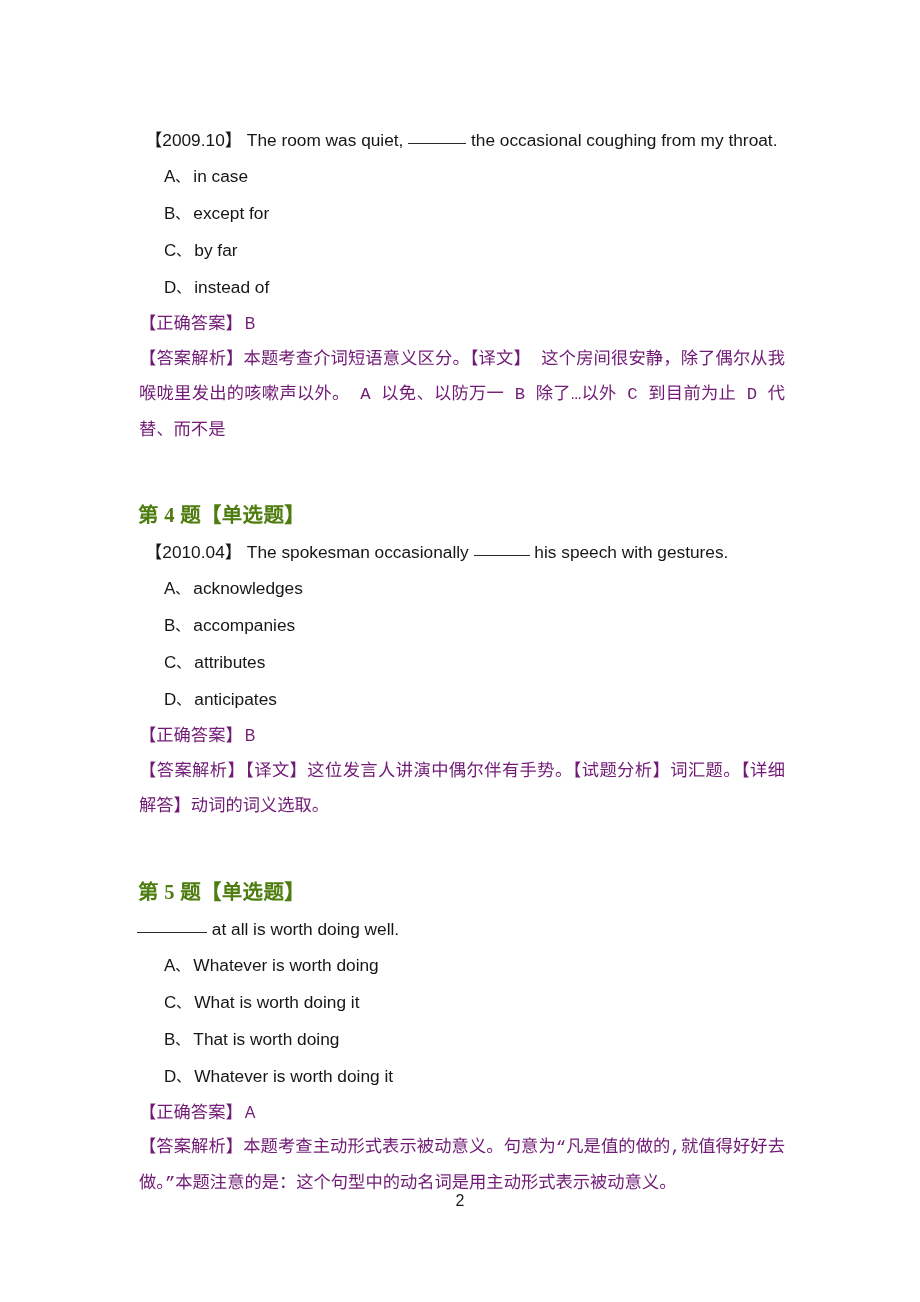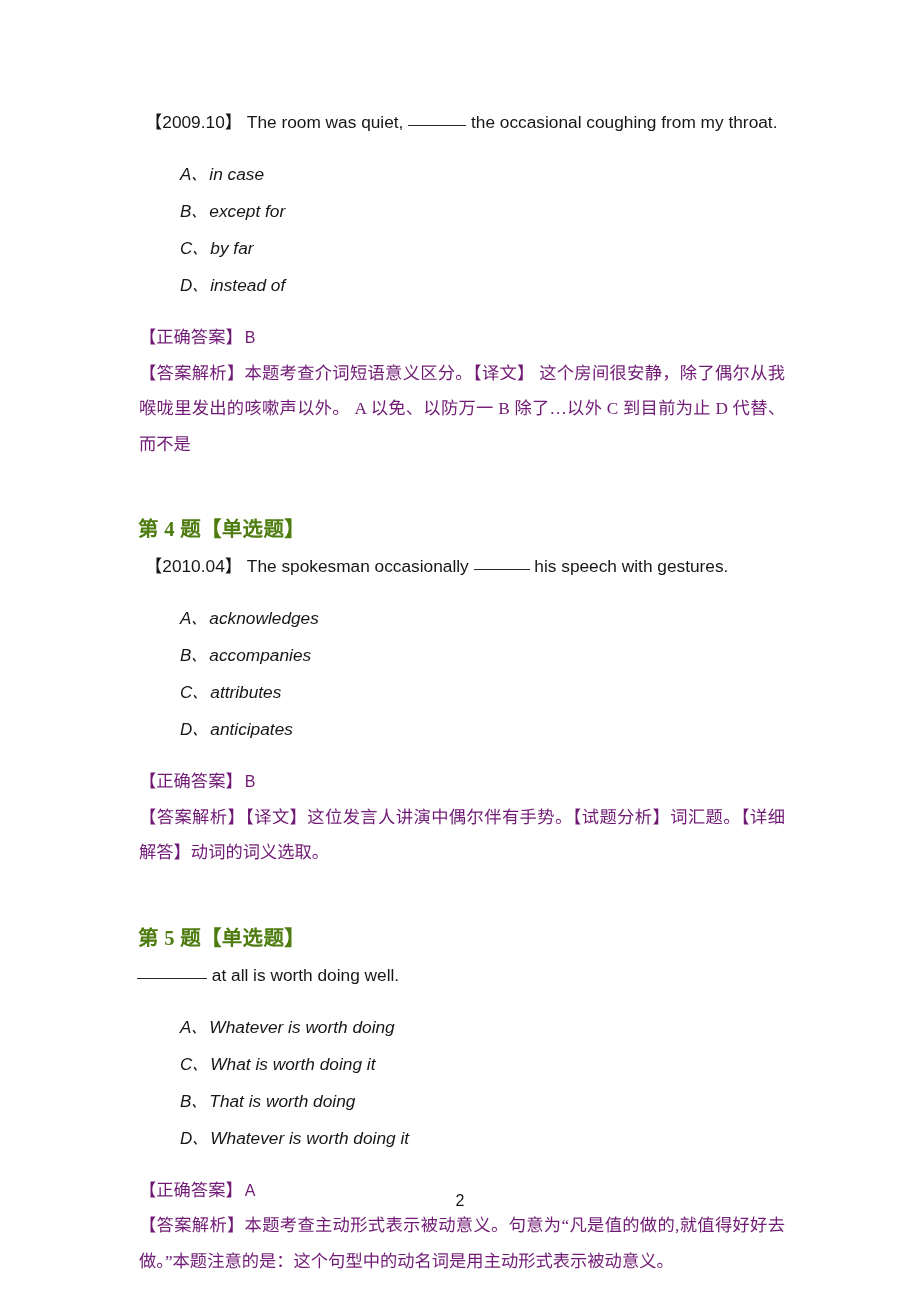--- a/index.html
+++ b/index.html
@@ -19,21 +19,21 @@
   .page {
     position: relative;
     width: 920px;
     height: 1302px;
     box-sizing: border-box;
     padding: 0;
   }
   .content {
     position: absolute;
     left: 137px;
-    top: 104px;
+    top: 122px;
     width: 648px;
   }
 
   
   .question-block {
     margin-bottom: 0;
   }
 
   .q-heading {
     font-family: "Liberation Serif", "DejaVu Serif", serif;
@@ -61,23 +61,22 @@
     display: inline-block;
     border-bottom: 1.4px solid #2a2a2a;
     vertical-align: 2px;
   }
   .blank.w1 { width: 58px; }
   .blank.w2 { width: 56px; }
   .blank.w3 { width: 70px; }
 
   .q-options {
     list-style: none;
-    margin: 16px;
+    margin: 0;
     padding: 0;
-    font-style: italic;
   }
   .q-option {
     font-size: 17.3px;
     line-height: 36px;
     color: #161616;
     padding-left: 27px;
     white-space: nowrap;
   }
   .opt-letter {
     font-size: 17px;
@@ -102,21 +101,21 @@
   }
   .answer-line {
     font-family: "Liberation Serif", "DejaVu Serif", serif;
   }
   .answer-line .ans-letter {
     font-family: "Liberation Sans", "DejaVu Sans", sans-serif;
     font-size: 16px;
     padding-left: 2px;
   }
   .analysis {
-    font-family: Liberation Serif, serif;
+    font-family: Liberation Mono, monospace;
     text-align: justify;
     text-justify: inter-ideograph;
     word-break: break-all;
     width: 646px;
   }
 
   .gap-after-analysis { height: 50px; }
 
   
   .page-number {

